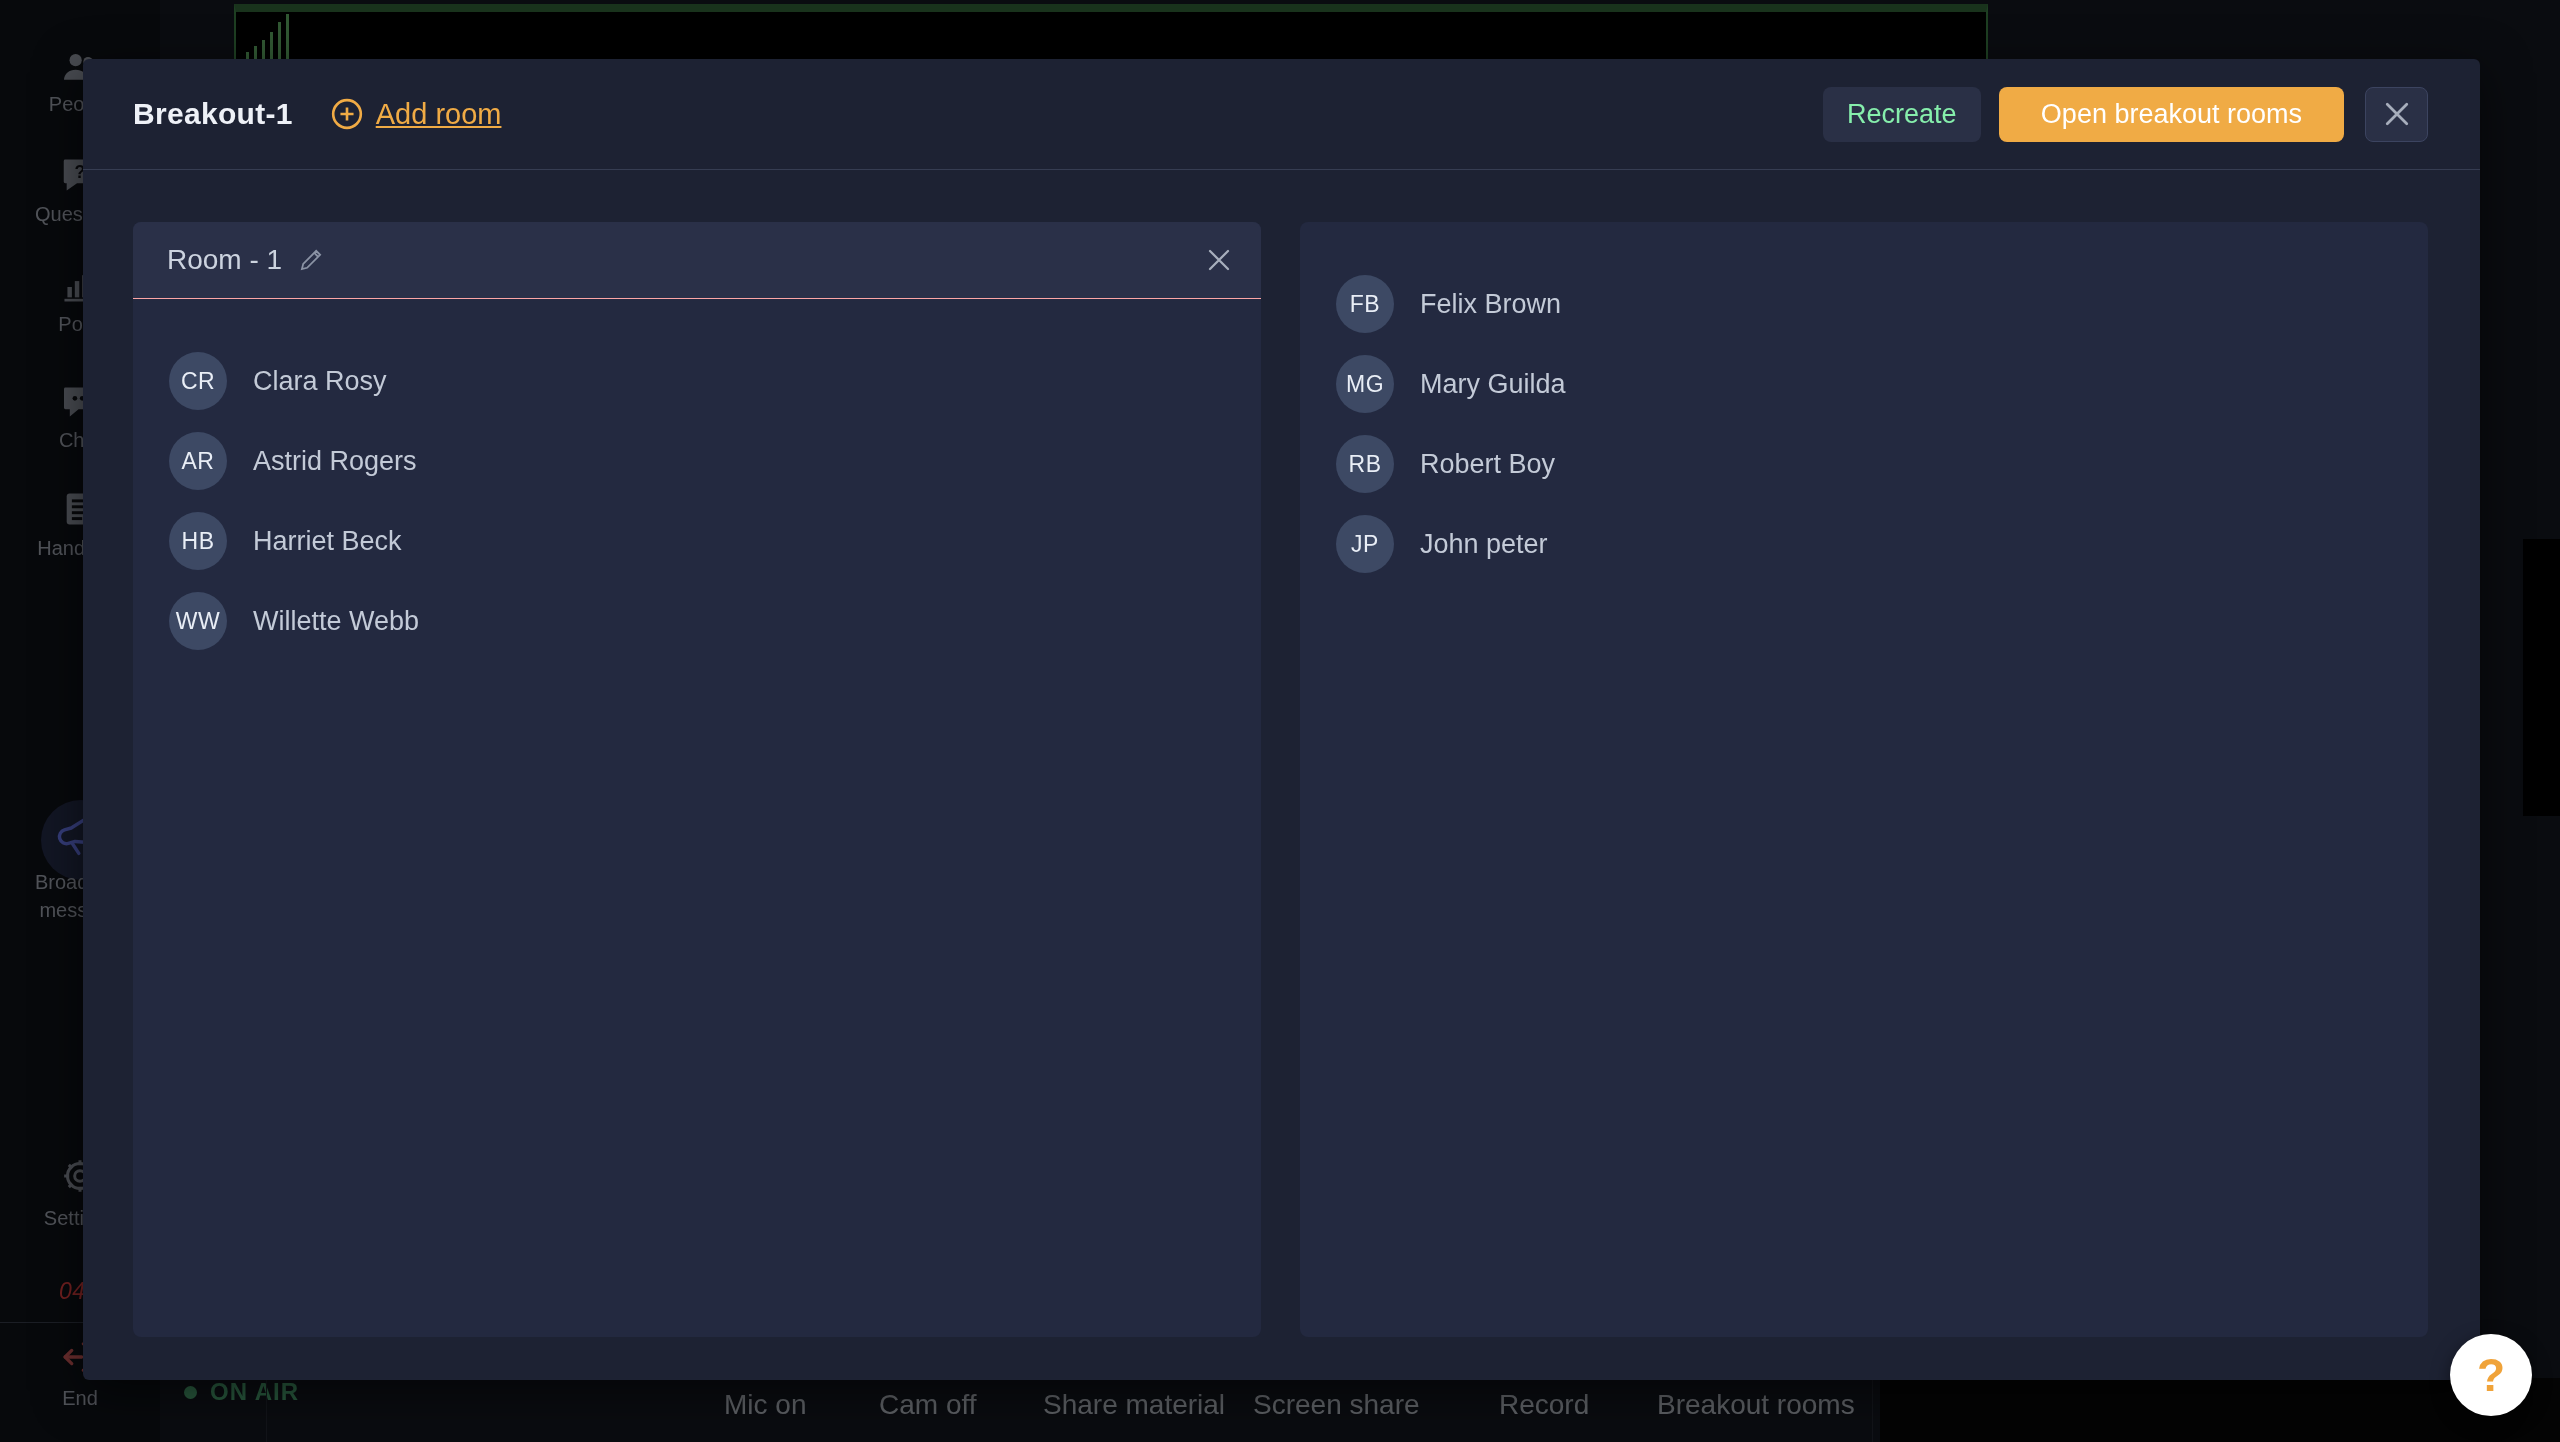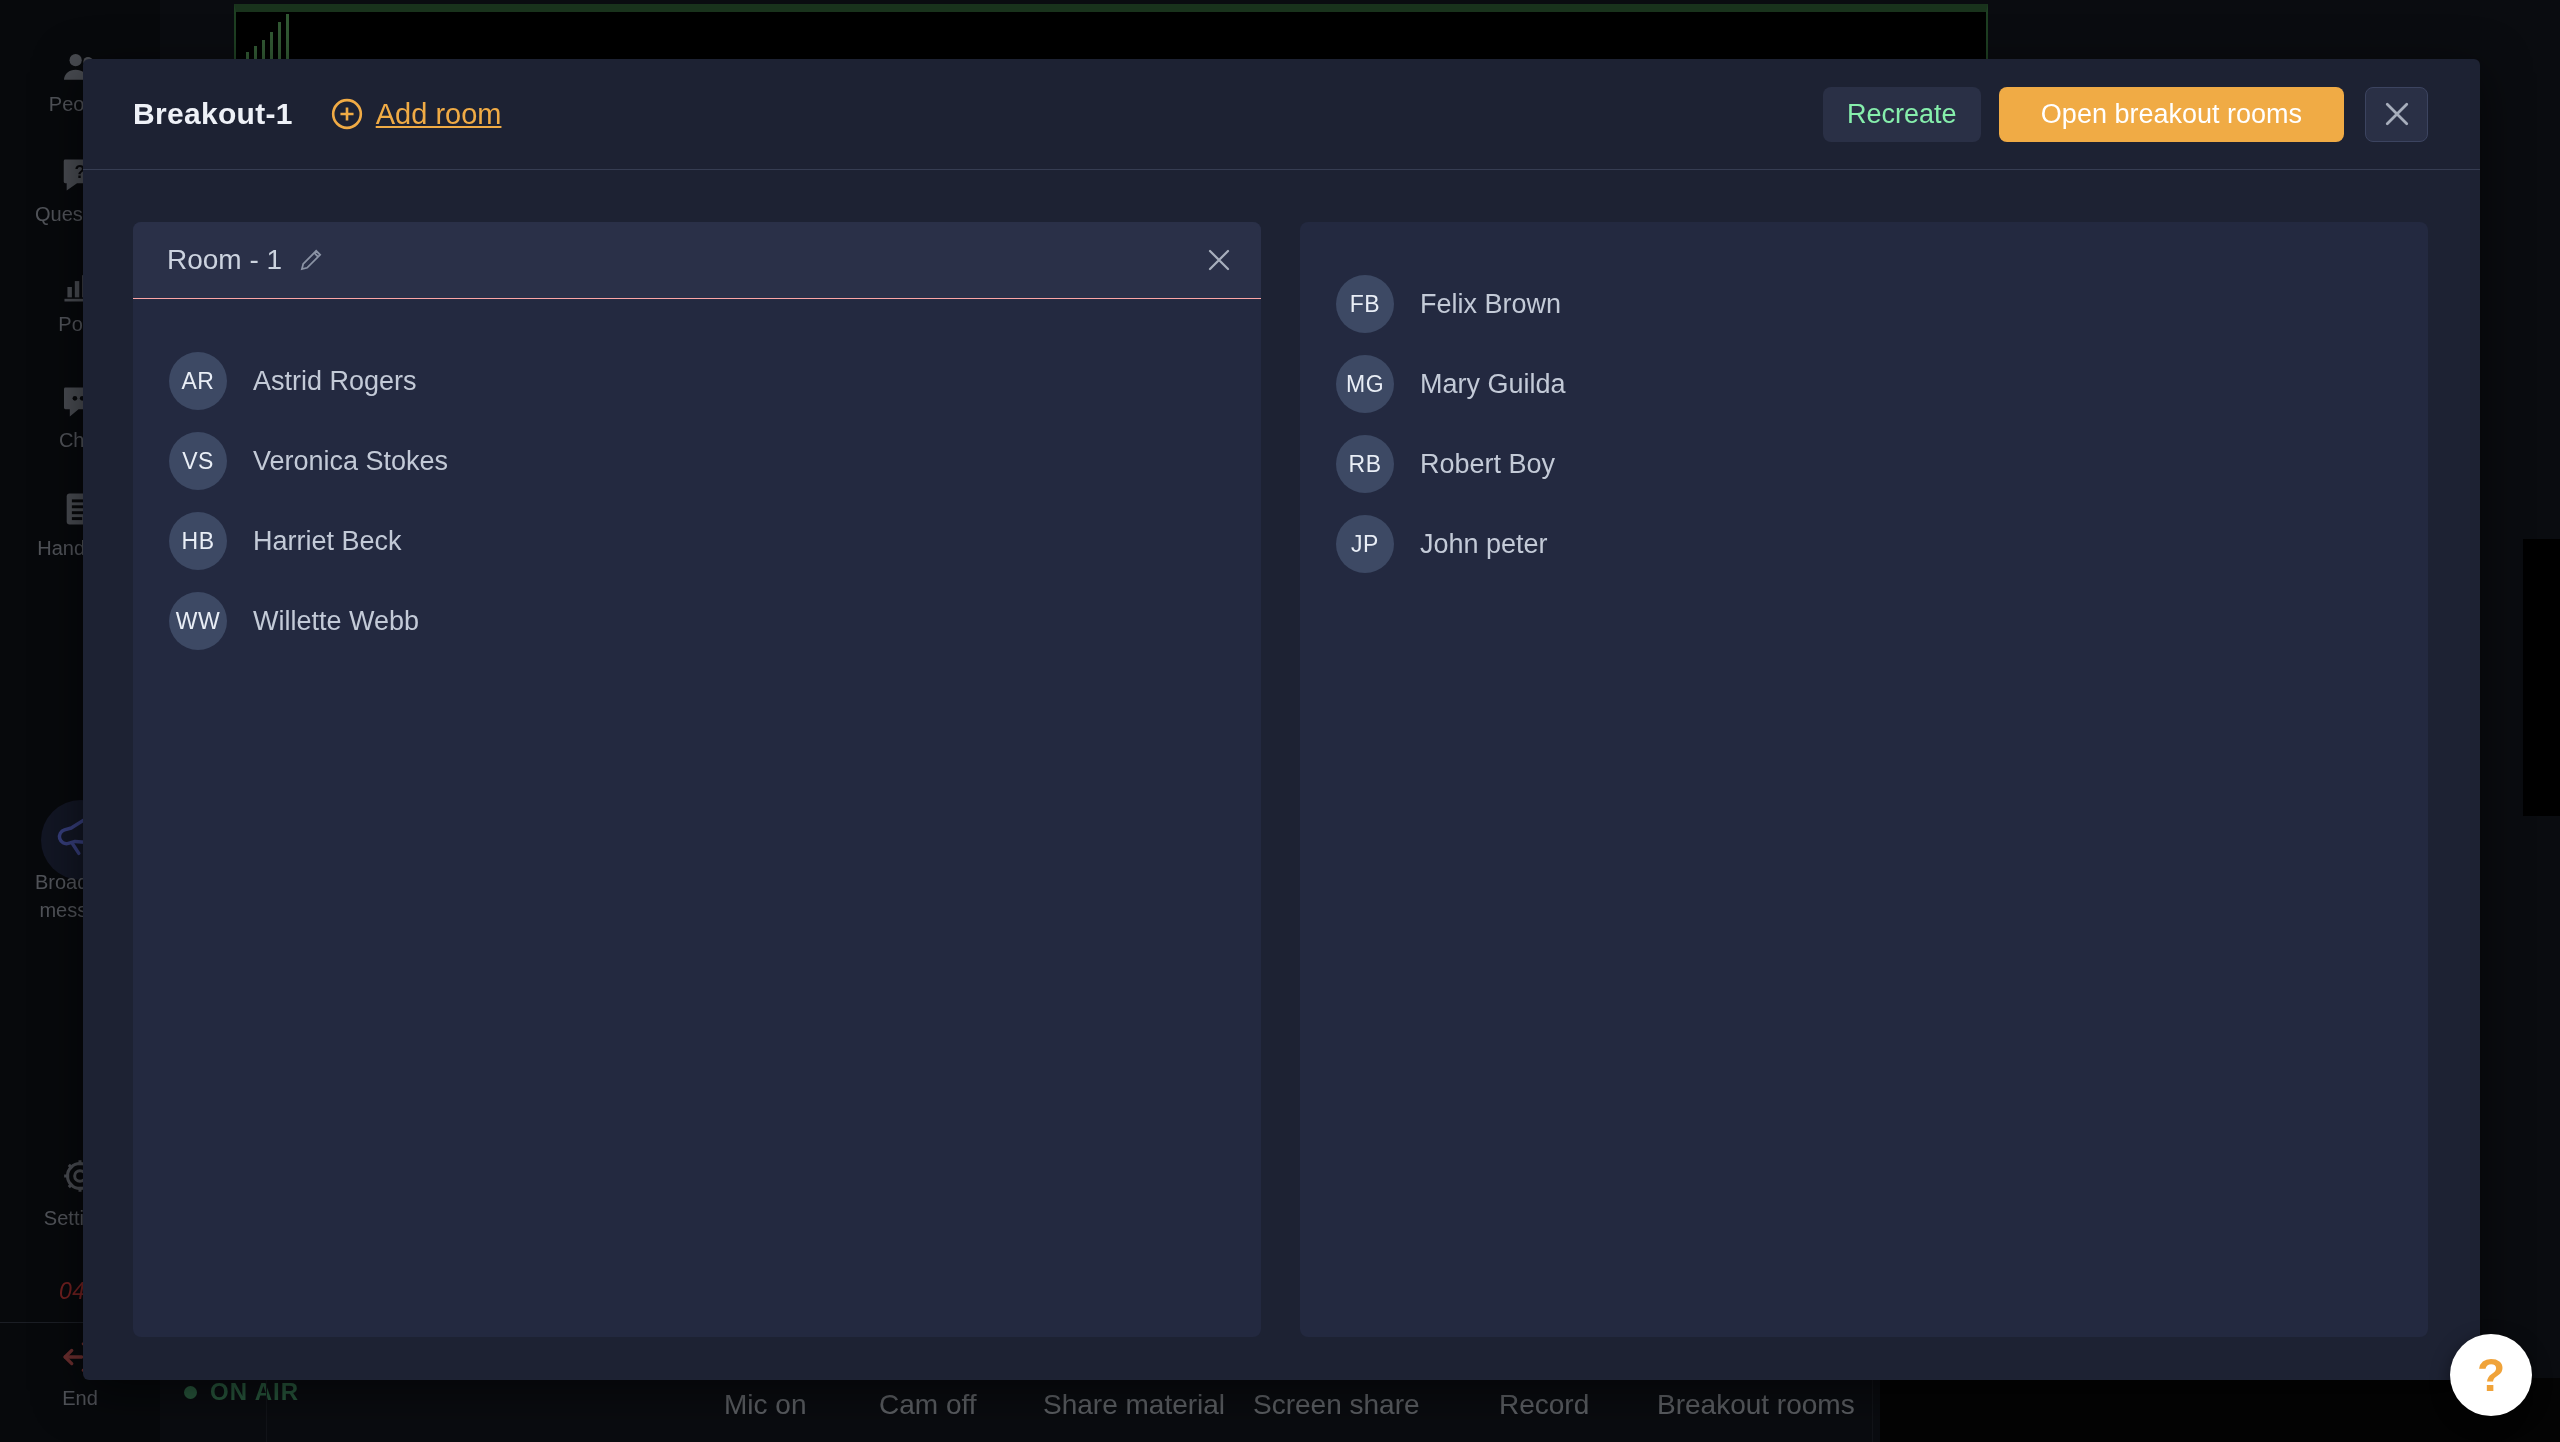--- a/index.html
+++ b/index.html
@@ -217,28 +217,28 @@
               </svg>
           </span>
           <span class="r-x">
             <svg width="24" height="24" viewBox="0 0 16 16" fill="none" stroke="#a7aebc" stroke-width="1.5" stroke-linecap="round">
                 <path d="M2 2l12 12M14 2L2 14"></path>
               </svg>
           </span>
         </div>
         <div class="r-list">
           <div class="member">
+            <span class="avatar">CR</span>
+            <span class="m-name">Clara Rosy</span>
+          </div>
+          <div class="member">
             <span class="avatar">AR</span>
             <span class="m-name">Astrid Rogers</span>
           </div>
           <div class="member">
-            <span class="avatar">VS</span>
-            <span class="m-name">Veronica Stokes</span>
-          </div>
-          <div class="member">
             <span class="avatar">HB</span>
             <span class="m-name">Harriet Beck</span>
           </div>
           <div class="member">
             <span class="avatar">WW</span>
             <span class="m-name">Willette Webb</span>
           </div>
         </div>
       </div>
 

